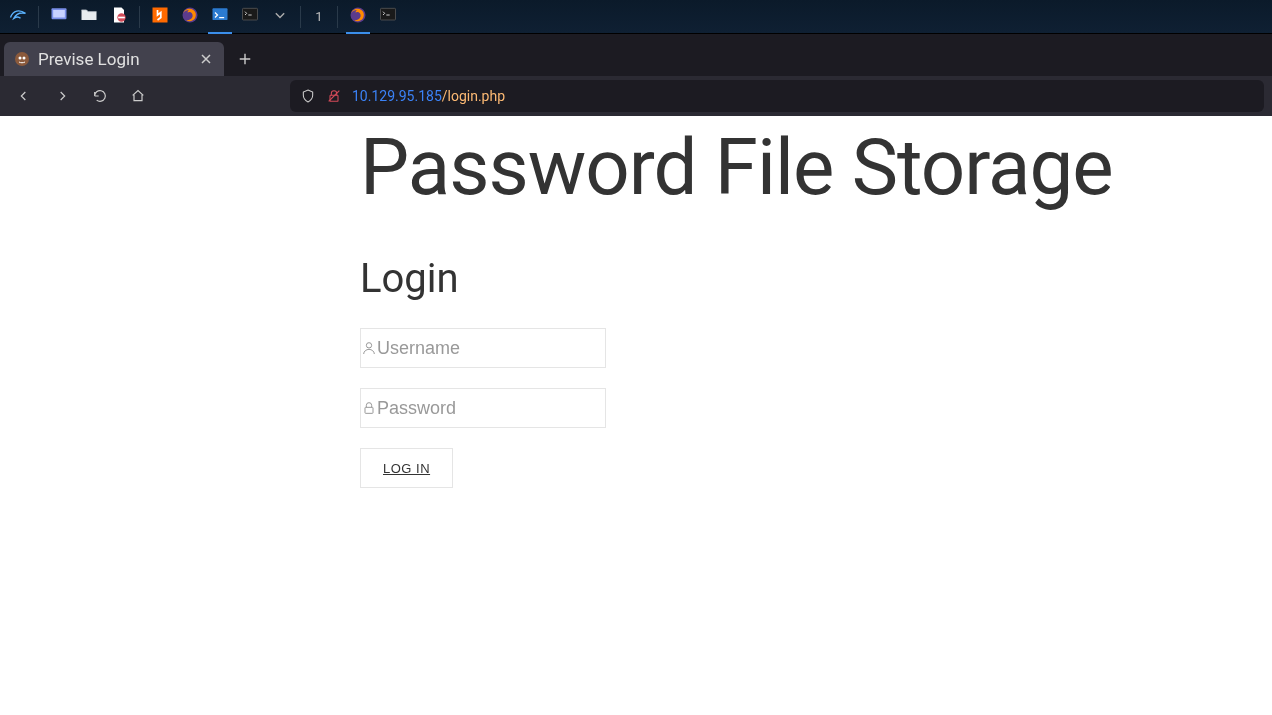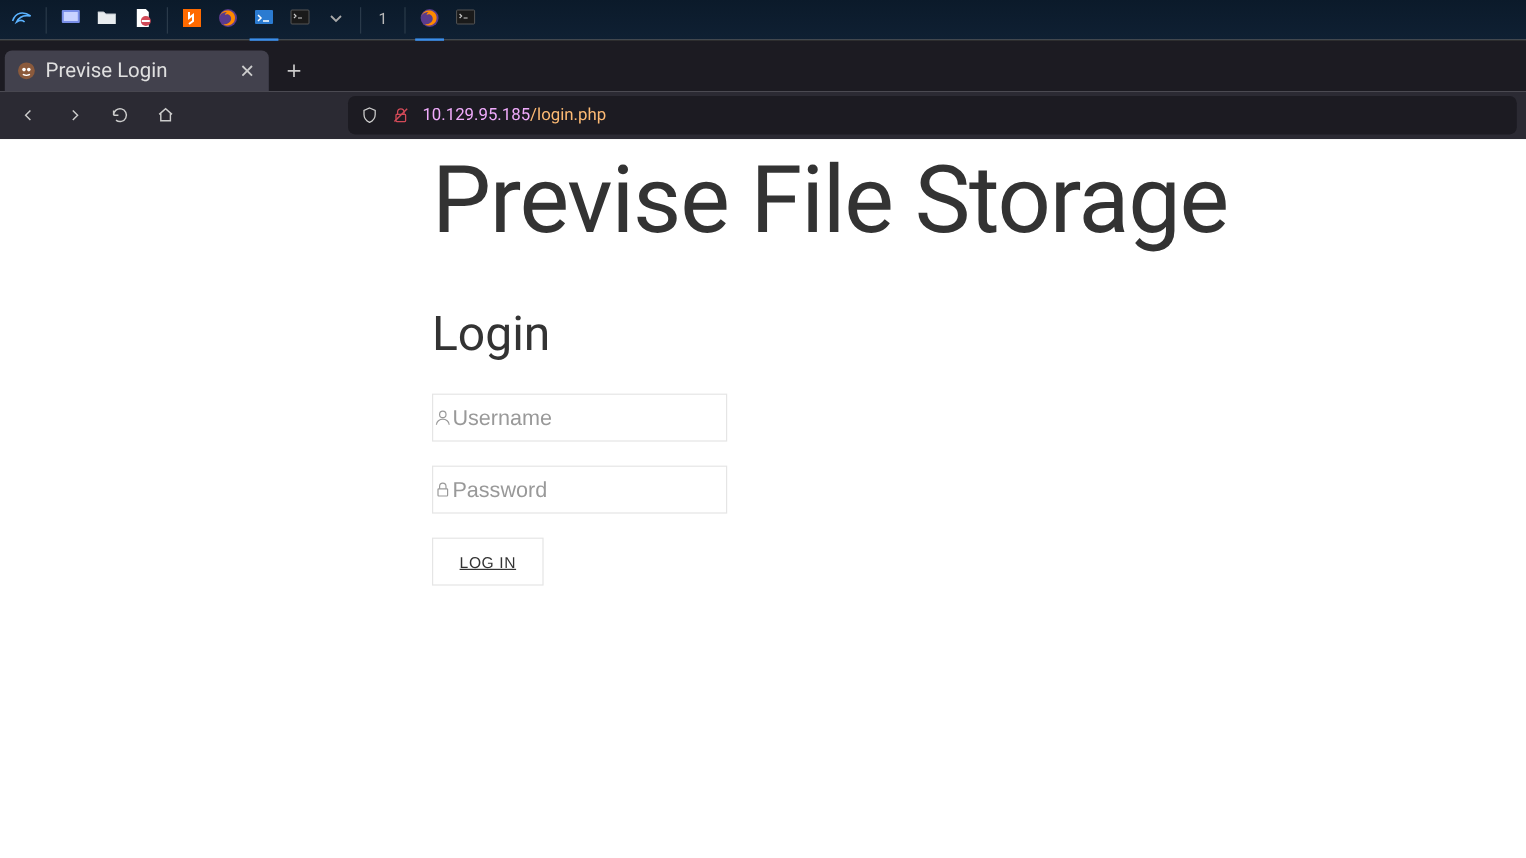--- a/index.html
+++ b/index.html
@@ -68,21 +68,21 @@
   background:#1c1b22;
   border-radius:6px;
   display:flex; align-items:center;
   padding:0 10px; gap:10px;
   margin-left:130px;
   color:#ccc; font-size:14px;
 }
 .urlbar .shield,.urlbar .lock { width:16px; height:16px; display:flex; align-items:center; justify-content:center; }
 .urlbar .lock svg { stroke:#d24a58; }
 .urlbar .url { display:flex; align-items:center; }
-.urlbar .url .domain { color:#f0abfc; }
+.urlbar .url .domain { color:#3b82f6; }
 .urlbar .url .path { color:#fdba74; }
 
 
 .page { background:#fff; height:calc(715px - 34px - 42px - 40px); overflow:hidden; }
 .page-inner { padding:0 0 0 360px; }
 .h1 {
   font-size:78px; font-weight:400; color:#333; letter-spacing:-1px;
   margin-top:6px;
   white-space:nowrap;
 }
@@ -250,21 +250,21 @@
     </span>
     <span class="url">
       <span class="domain">10.129.95.185</span>
         <span class="path">/login.php</span>
     </span>
   </div>
 </div>
 
 <div class="page">
   <div class="page-inner">
-    <h1 class="h1">Previse File Storage</h1>
+    <h1 class="h1">Password File Storage</h1>
     <h2 class="h2">Login</h2>
     <form class="form">
       <div class="field">
         <span class="ficon">
           <svg viewBox="0 0 24 24">
               <circle cx="12" cy="8" r="4"></circle>
               <path d="M4 21c0-4 4-7 8-7s8 3 8 7"></path>
             </svg>
         </span>
         <input type="text" placeholder="Username" style="">

